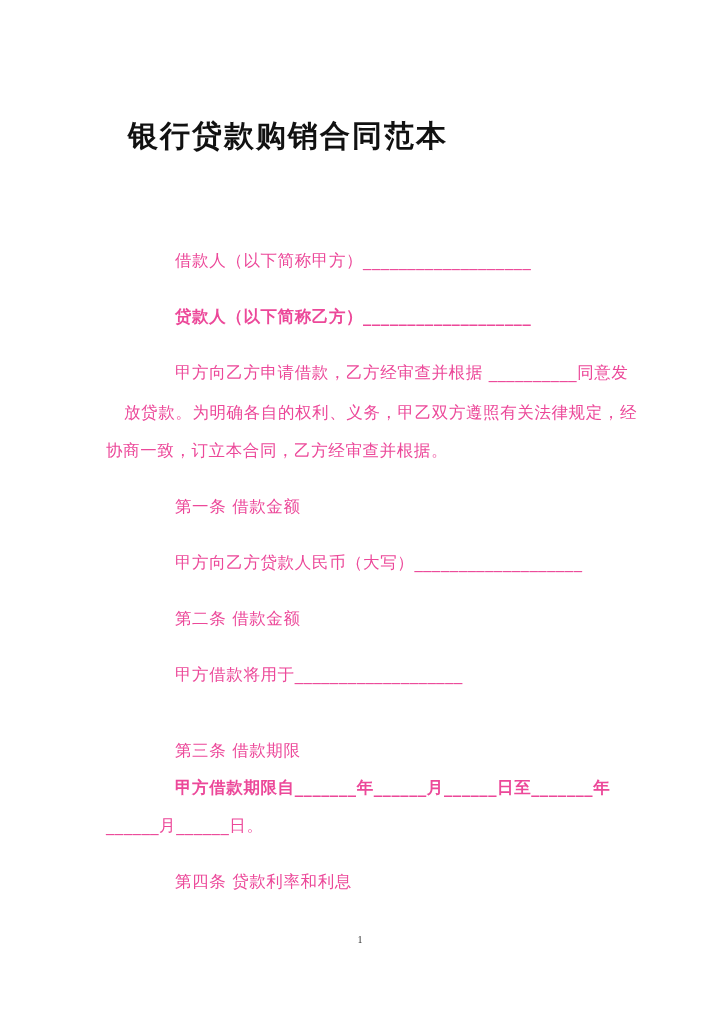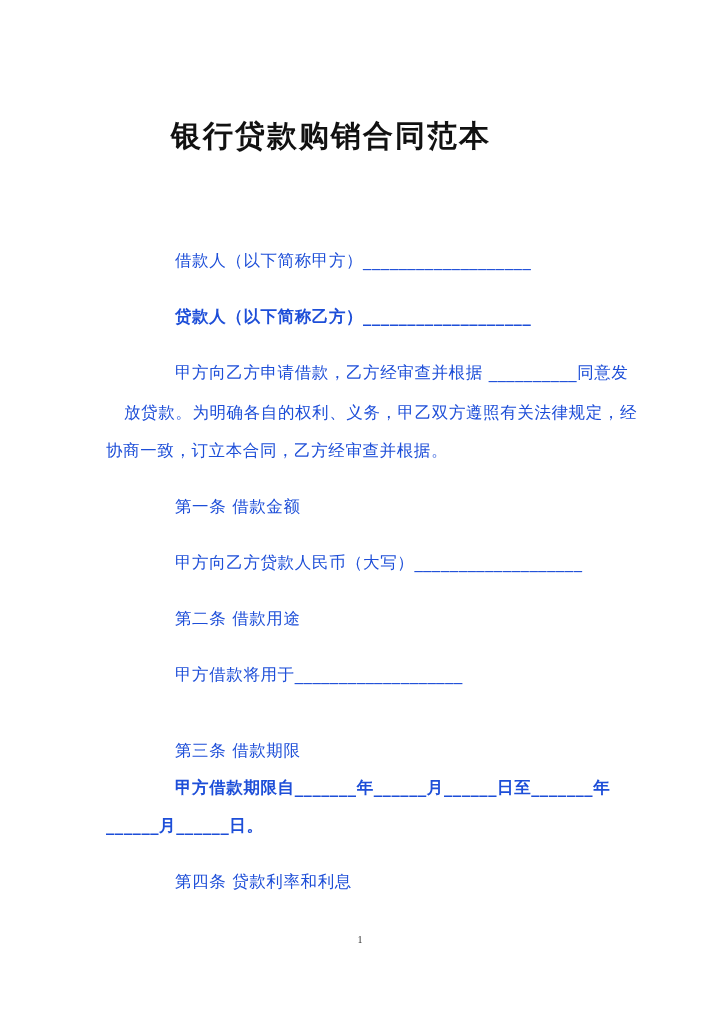--- a/index.html
+++ b/index.html
@@ -1,42 +1,42 @@
 <!DOCTYPE html>
 <html><head>
   <meta charset="utf-8">
   <style>
     html, body { margin: 0; padding: 0; background: #ffffff; }
     body { width: 720px; height: 1017px; position: relative; overflow: hidden;
            font-family: "DejaVu Sans", "Liberation Sans", sans-serif; color: #1a1a1a; }
     .title { position: absolute; left: 0; width: 576px; top: 116px; text-align: center;
-             font-size: 30px; font-weight: bold; letter-spacing: 2px; color: #111; padding-left: 43px; }
-    .line { position: absolute; font-size: 16.5px; white-space: nowrap; letter-spacing: 0.6px; color: #1d4ed8; }
+             font-size: 30px; font-weight: bold; letter-spacing: 2px; color: #111; }
+    .line { position: absolute; font-size: 16.5px; white-space: nowrap; letter-spacing: 0.6px; color: #ec4899; }
     .pagenum { position: absolute; left: 0; width: 720px; top: 934px; text-align: center;
                font-size: 10px; color: #333; font-family: "Liberation Serif", serif; }
   </style>
 </head>
 <body>
 
 <div>
   <div class="title">银行贷款购销合同范本</div>
 
   <div class="line" style="left:175px; top:250px;">借款人（以下简称甲方）___________________</div>
   <div class="line" style="left:175px; top:306px;font-weight:bold;">贷款人（以下简称乙方）___________________</div>
 
   <div class="line" style="left:175px; top:362px;">甲方向乙方申请借款，乙方经审查并根据 __________同意发</div>
   <div class="line" style="left:106px; top:402px;margin-left:18px;">放贷款。为明确各自的权利、义务，甲乙双方遵照有关法律规定，经</div>
   <div class="line" style="left:106px; top:440px;">协商一致，订立本合同，乙方经审查并根据。</div>
 
   <div class="line" style="left:175px; top:496px;">第一条  借款金额</div>
   <div class="line" style="left:175px; top:552px;">甲方向乙方贷款人民币（大写）___________________</div>
 
-  <div class="line" style="left:175px; top:608px;">第二条  借款用途</div>
+  <div class="line" style="left:175px; top:608px;">第二条  借款金额</div>
   <div class="line" style="left:175px; top:664px;">甲方借款将用于___________________</div>
 
   <div class="line" style="left:175px; top:720px;margin-top:20px;">第三条  借款期限</div>
   <div class="line" style="left:175px; top:777px;font-weight:bold;">甲方借款期限自_______年______月______日至_______年</div>
-  <div class="line" style="left:106px; top:815px;font-weight:bold;">______月______日。</div>
+  <div class="line" style="left:106px; top:815px;">______月______日。</div>
 
   <div class="line" style="left:175px; top:871px;">第四条  贷款利率和利息</div>
 
   <div class="pagenum">1</div>
 </div>
 
 </body></html>

